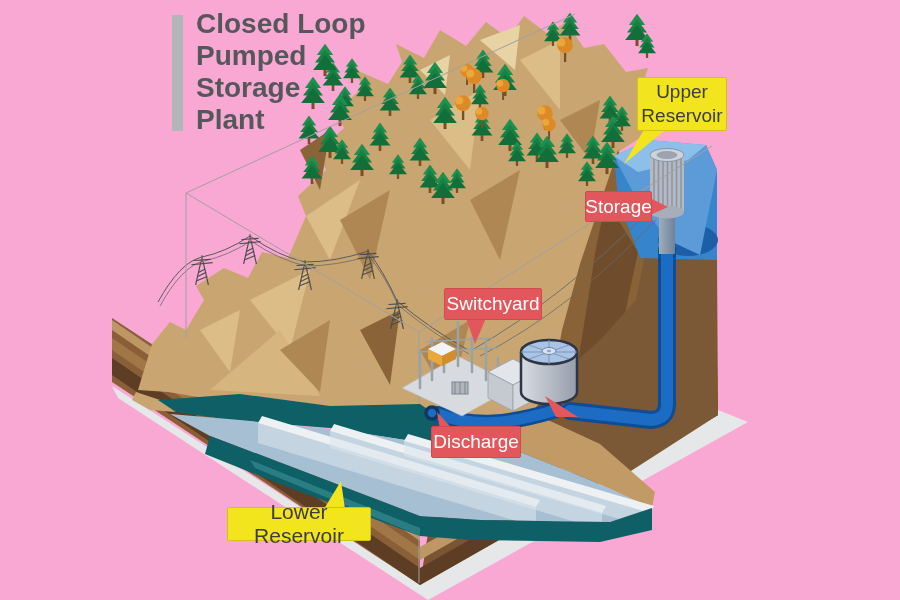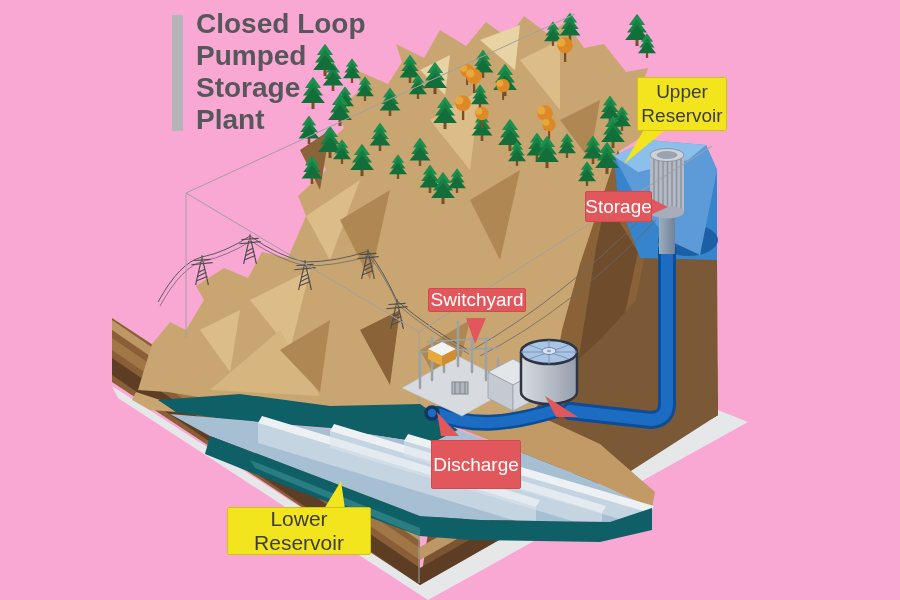--- a/index.html
+++ b/index.html
@@ -13,24 +13,24 @@
     font-size:28px;font-weight:bold;color:#56575b;line-height:32px;white-space:pre-line;}
 
   
   .callout{position:absolute;display:flex;align-items:center;justify-content:center;
     text-align:center;box-sizing:border-box;font-size:19px;line-height:24px;
     border-radius:2px;padding:2px 4px;}
   .callout.yellow{background:var(--c-yellow,#f2e41d);color:#3d3d40;border:1px solid #cfc413;}
   .callout.red{background:var(--c-red,#e1575c);color:#ffffff;border:1px solid #d04a50;}
   .co-upper{left:637px;top:77px;width:90px;height:54px;}
   .co-intake{left:585px;top:191px;width:67px;height:31px;}
-  .co-switchyard{left:428px;top:288px;width:98px;height:24px;}
+  .co-switchyard{left:444px;top:288px;width:98px;height:32px;}
   .co-turbine{left:544px;top:414px;width:162px;height:34px;}
-  .co-discharge{left:431px;top:440px;width:90px;height:49px;}
-  .co-lower{left:227px;top:507px;width:144px;height:48px;font-size:21px;}
+  .co-discharge{left:431px;top:426px;width:90px;height:32px;}
+  .co-lower{left:227px;top:507px;width:144px;height:34px;font-size:21px;}
 
   .tail-yellow{fill:var(--c-yellow,#f2e41d);}
   .tail-red{fill:var(--c-red,#e1575c);}
 </style>
 </head>
 <body>
 
 <div class="stage" style="--c-yellow: #f2e41d; --c-red: #e1575c;">
 
 <svg width="900" height="600" viewBox="0 0 900 600">

